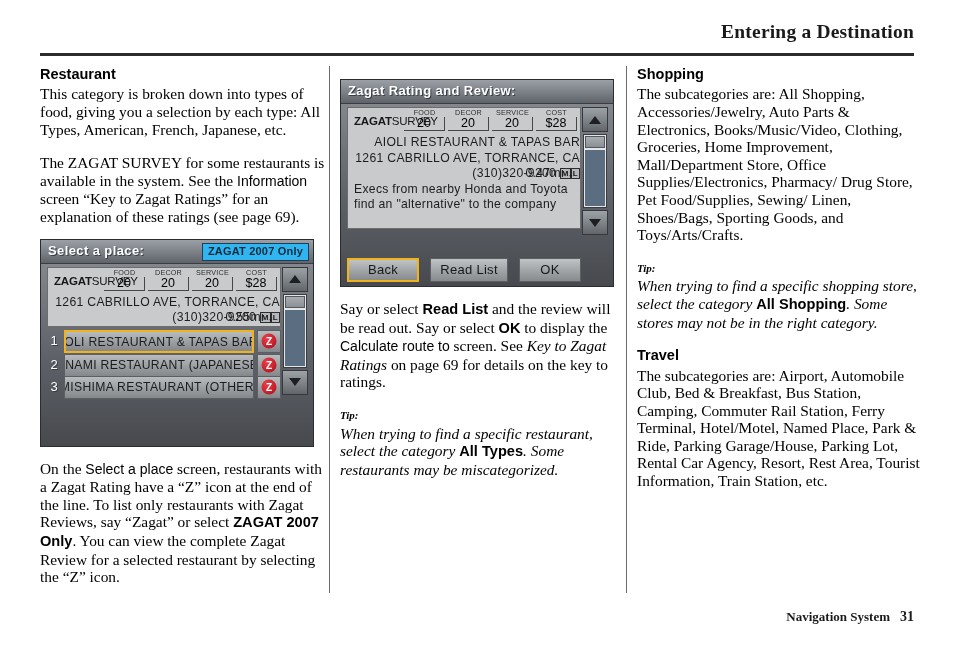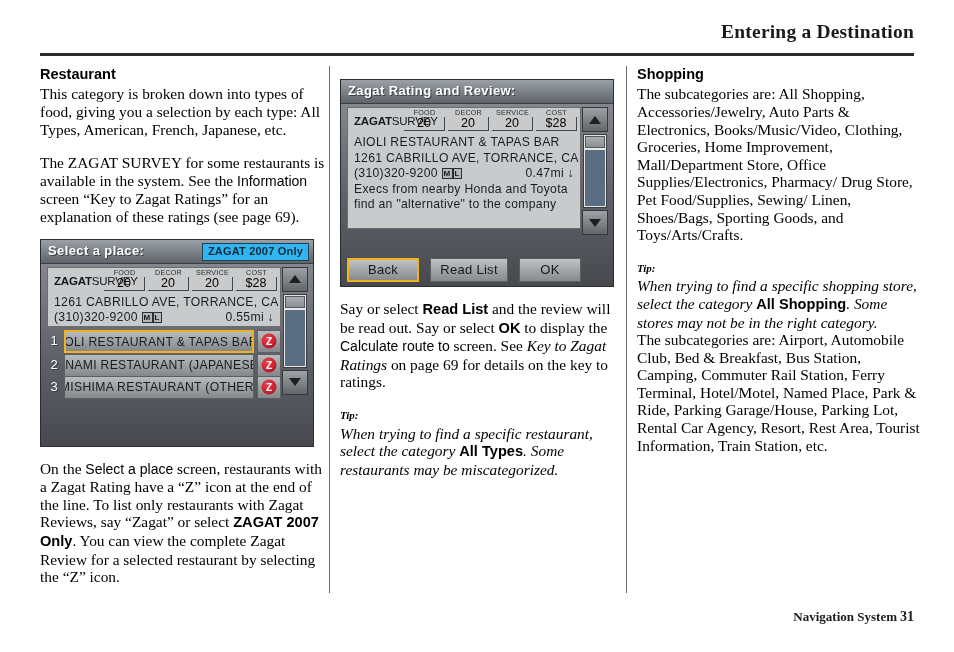--- a/index.html
+++ b/index.html
@@ -209,20 +209,21 @@
   }
 
   .ipline {
     font-size: 12.2px;
     letter-spacing: 0.3px;
     color: #1b1d20;
     margin: 0 0 0 6px;
     line-height: 15.5px;
     white-space: nowrap;
     position: relative;
+    text-align: right;
   }
   .ipline .right {
     position: absolute;
     right: 6px;
     top: 0;
   }
   .minibox {
     display: inline-block;
     border: 1px solid #2c2e31;
     background: #b5b7b8;
@@ -386,21 +387,21 @@
     position: absolute;
     left: 40px;
     top: 609px;
     width: 874px;
     text-align: right;
     font-family: "Liberation Serif", serif;
     font-weight: bold;
     font-size: 13px;
     color: #1a1a1a;
   }
-  #footer .pagenum { margin-left: 3px; font-size: 14px; }
+  #footer .pagenum { margin-left: 10px; font-size: 14px; }
 </style>
 </head>
 <body>
 
 <div id="page-header">
   <div class="title">Entering a Destination</div>
 </div>
 <div id="header-rule"></div>
 
 <div class="divider" id="divider-1"></div>
@@ -559,19 +560,20 @@
 </div>
 
 <div class="column" id="col-3">
 
   <h2 class="sec-head">Shopping</h2>
   <p class="body">The subcategories are: All Shopping, Accessories/Jewelry, Auto Parts &amp; Electronics, Books/Music/Video, Clothing, Groceries, Home Improvement, Mall/Department Store, Office Supplies/Electronics, Pharmacy/ Drug Store, Pet Food/Supplies, Sewing/ Linen, Shoes/Bags, Sporting Goods, and Toys/Arts/Crafts.</p>
 
   <p class="tip-label">Tip:</p>
   <p class="tip-body"><span>When trying to find a specific shopping store, select the category </span><span class="sansb">All Shopping</span><span>. Some stores may not be in the right category.</span></p>
 
+  <h2 class="sec-head spaced">Travel</h2>
   <p class="body">The subcategories are: Airport, Automobile Club, Bed &amp; Breakfast, Bus Station, Camping, Commuter Rail Station, Ferry Terminal, Hotel/Motel, Named Place, Park &amp; Ride, Parking Garage/House, Parking Lot, Rental Car Agency, Resort, Rest Area, Tourist Information, Train Station, etc.</p>
 
 </div>
 
 <div id="footer">
   <span>Navigation System</span><span class="pagenum">31</span>
 </div>
 
 </body></html>

